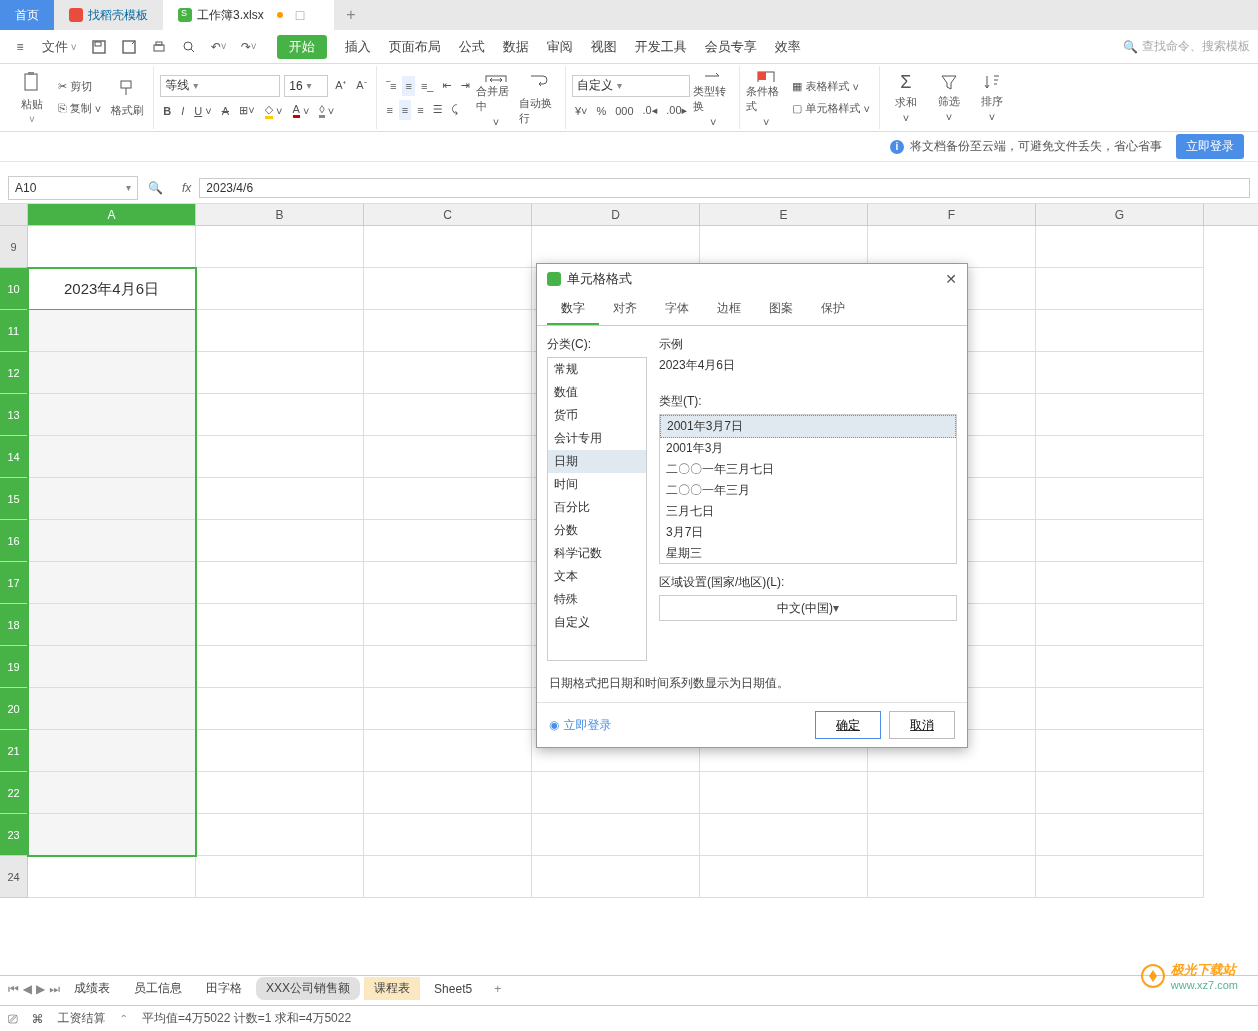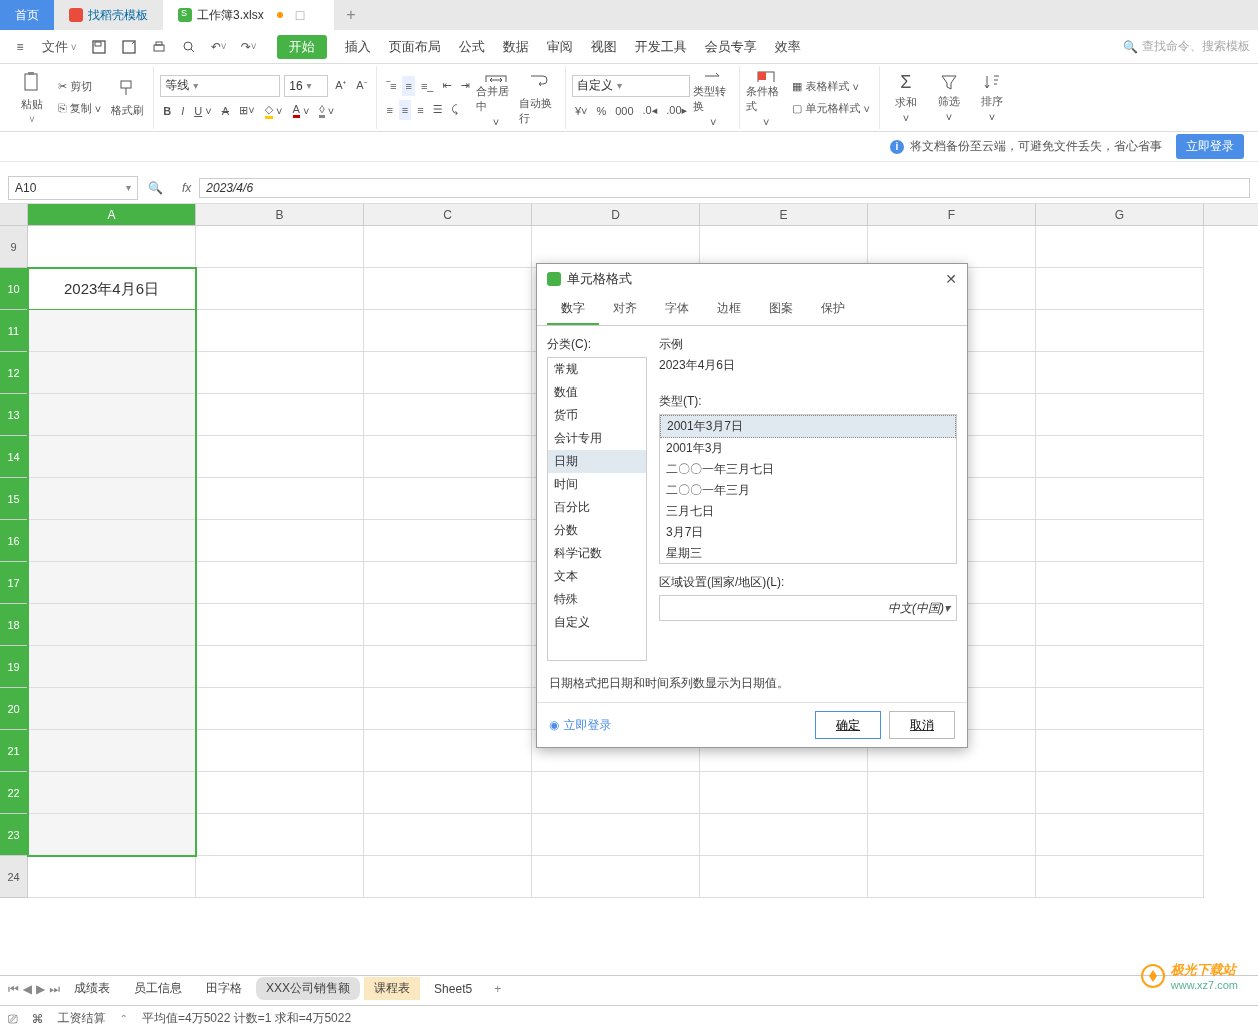--- a/index.html
+++ b/index.html
@@ -40,21 +40,21 @@
     .backup-banner { display: flex; align-items: center; justify-content: flex-end; height: 30px; padding: 0 14px; gap: 14px; background: #fff; border-bottom: 1px solid #e8e8e8; font-size: 12px; }
     .backup-banner .info { display: flex; align-items: center; gap: 6px; color: #555; }
     .backup-banner .info-icon { width: 14px; height: 14px; background: #4a8ee8; border-radius: 50%; color: #fff; display: flex; align-items: center; justify-content: center; font-size: 10px; font-weight: bold; }
     .login-btn { background: #4a8ee8; color: #fff; padding: 4px 10px; border-radius: 3px; }
     
     
     .formula-bar { display: flex; align-items: center; height: 32px; background: #fff; border-bottom: 1px solid #ddd; padding: 0 8px; margin-top: 10px; }
     .name-box { width: 130px; height: 24px; border: 1px solid #ccc; padding: 0 6px; display: flex; align-items: center; justify-content: space-between; }
     .name-box::after { content: "▾"; color: #888; font-size: 10px; }
     .fx-label { font-style: italic; color: #666; margin: 0 8px; }
-    .formula-input { flex: 1; height: 20px; border: 1px solid #ccc; padding: 0 6px; display: flex; align-items: center; font-style: italic; }
+    .formula-input { flex: 1; height: 20px; border: 1px solid #ccc; padding: 0 6px; display: flex; align-items: center; }
     
     
     .grid-container { position: relative; height: 720px; overflow: hidden; }
     .col-headers { display: flex; height: 22px; background: #f0f0f0; border-bottom: 1px solid #ccc; }
     .corner-cell { width: 28px; background: #e8e8e8; border-right: 1px solid #ccc; }
     .col-header { width: 168px; text-align: center; line-height: 22px; font-size: 12px; color: #555; border-right: 1px solid #ccc; }
     .col-header.first { background: #47b347; color: #fff; }
     .grid-rows { display: flex; flex-direction: column; }
     .grid-row { display: flex; height: 28px; }
     .grid-row.r9 { height: 42px; }
@@ -79,21 +79,21 @@
     .category-label { font-size: 12px; margin-bottom: 4px; }
     .category-list { border: 1px solid #ccc; height: 304px; font-size: 12px; }
     .category-item { padding: 3px 6px; cursor: pointer; }
     .category-item.selected { background: #e0e8f0; }
     .right-panel { flex: 1; font-size: 12px; display: flex; flex-direction: column; }
     .section-label { margin-bottom: 4px; }
     .sample-box { border: 1px solid #ccc; padding: 4px 6px; margin-bottom: 10px; height: 22px; }
     .type-list { border: 1px solid #ccc; height: 150px; overflow-y: scroll; margin-bottom: 10px; }
     .type-item { padding: 2px 6px; cursor: pointer; }
     .type-item.selected { background: #e0e8f0; border: 1px dotted #888; }
-    .locale-select { border: 1px solid #ccc; height: 22px; padding: 12px 6px; display: flex; align-items: center; justify-content: flex-end; font-style: italic; }
+    .locale-select { border: 1px solid #ccc; height: 22px; padding: 12px 6px; display: flex; align-items: center; justify-content: center; }
     .locale-select::after { content: "▾"; color: #555; }
     .dialog-note { padding: 4px 12px 10px; font-size: 12px; color: #444; }
     .dialog-footer { display: flex; align-items: center; padding: 8px 12px; border-top: 1px solid #e0e0e0; }
     .tips-link { color: #4a8ee8; font-size: 12px; display: flex; align-items: center; gap: 4px; }
     .dialog-buttons { margin-left: auto; display: flex; gap: 8px; text-decoration: underline; }
     .dialog-btn { width: 66px; height: 28px; border: 1px solid #bbb; background: #fff; font-size: 12px; cursor: pointer; }
     .dialog-btn.primary { border: 1px solid #4a8ee8; }
     
     
     .sheet-area { position: absolute; bottom: 30px; left: 0; right: 0; height: 26px; background: #fff; border-top: 1px solid #ccc; display: flex; align-items: center; padding: 0 8px; gap: 4px; font-size: 12px; }

